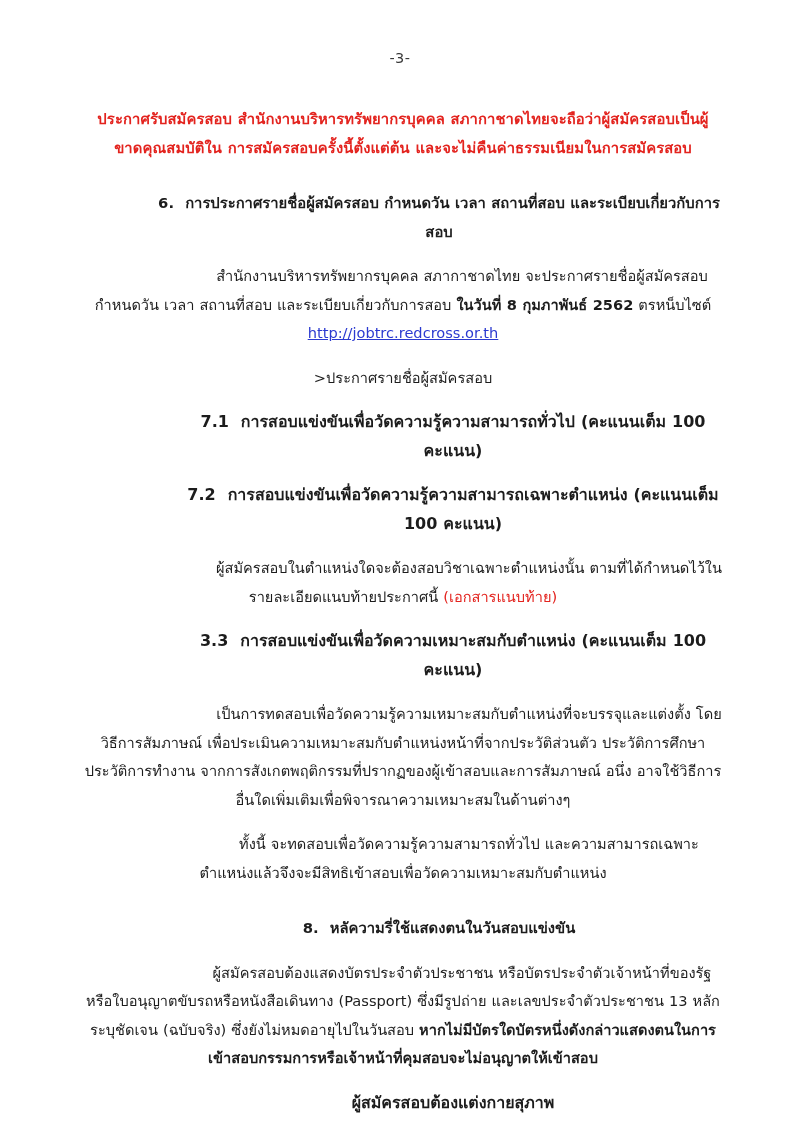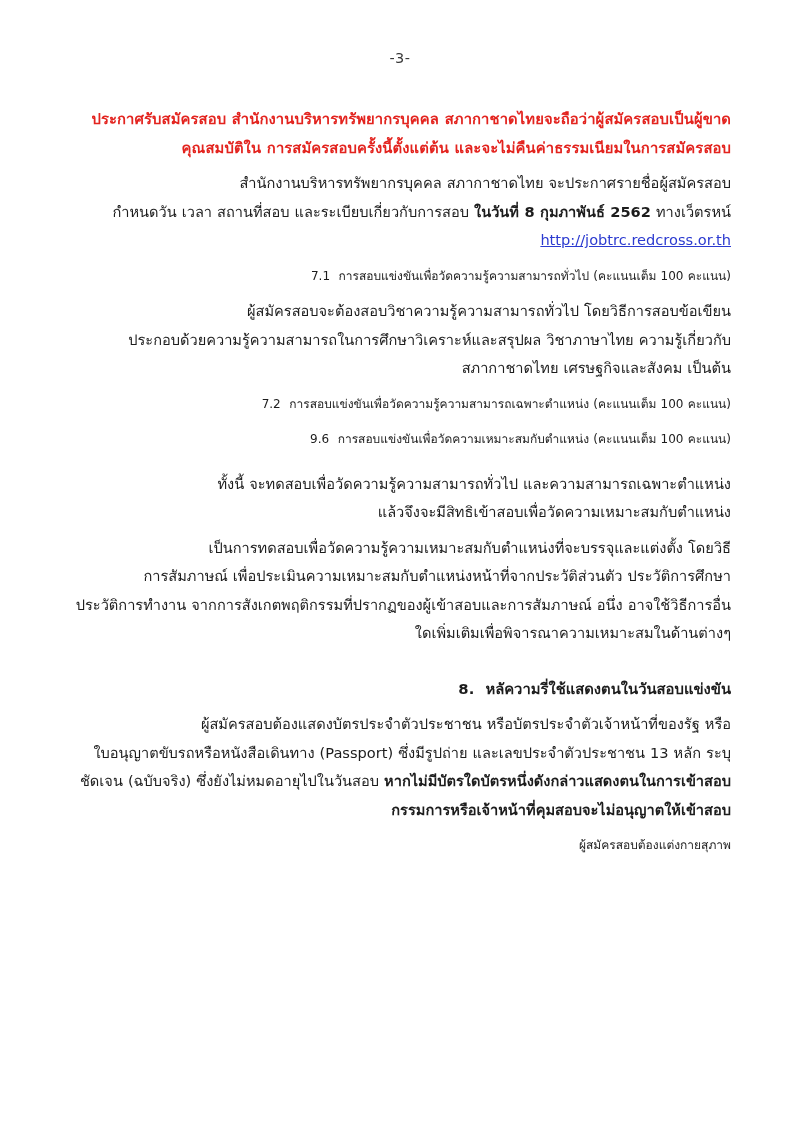--- a/index.html
+++ b/index.html
@@ -33,45 +33,45 @@
     padding-top: 50px;
     letter-spacing: 0.5px;
   }
 
   .body-area {
     padding: 0 62px 0 68px;
   }
 
   
   p {
-    margin: 7px;
+    margin: 16px;
     font-size: 14.6px;
     line-height: 28.5px;
-    text-align: right;
+    text-align: center;
     word-spacing: 0.4px;
   }
 
   .red-notice {
     color: #e3231e;
     font-weight: bold;
     font-size: 14.8px;
     line-height: 29px;
     margin-top: 38px;
     letter-spacing: 0.1px;
   }
 
   .heading {
     font-weight: bold;
     font-size: 14.8px;
     line-height: 28.5px;
   }
 
   .sub-heading {
-    font-weight: normal;
-    font-size: 12px;
+    font-weight: bold;
+    font-size: 16px;
     line-height: 28.5px;
   }
 
   
   .ind-1 { padding-left: 72px; }   
   .ind-2 { padding-left: 100px; }  
   .ind-3 { text-indent: 118px; }   
   .ind-4 { text-indent: 132px; }
 
   .sp-before-lg { margin-top: 27px; }
@@ -95,39 +95,45 @@
 
   <div class="page-number">-3-</div>
 
   <div class="body-area">
 
     <p class="red-notice">
       <span>ประกาศรับสมัครสอบ สำนักงานบริหารทรัพยากรบุคคล สภากาชาดไทยจะถือว่าผู้สมัครสอบเป็นผู้ขาดคุณสมบัติใน</span>
       <span>การสมัครสอบครั้งนี้ตั้งแต่ต้น และจะไม่คืนค่าธรรมเนียมในการสมัครสอบ</span>
     </p>
 
+    <p class="heading ind-1 sp-before-lg">
+      <span>6.</span>&nbsp;&nbsp;<span>การประกาศรายชื่อผู้สมัครสอบ กำหนดวัน เวลา สถานที่สอบ และระเบียบเกี่ยวกับการสอบ</span>
+    </p>
     <p class="ind-3 sp-before-sm">
-      <span>สำนักงานบริหารทรัพยากรบุคคล สภากาชาดไทย จะประกาศรายชื่อผู้สมัครสอบ กำหนดวัน เวลา สถานที่สอบ และระเบียบเกี่ยวกับการสอบ </span><span class="bold">ในวันที่ 8 กุมภาพันธ์ 2562</span><span> ทางเว็ตรหน์ </span><a class="link nowrap" href="#">http://jobtrc.redcross.or.th</a>
+      <span>สำนักงานบริหารทรัพยากรบุคคล สภากาชาดไทย จะประกาศรายชื่อผู้สมัครสอบ กำหนดวัน เวลา สถานที่สอบ และระเบียบเกี่ยวกับการสอบ </span><span class="bold">ในวันที่ 8 กุมภาพันธ์ 2562</span><span> ตรหน็บไซต์ </span><a class="link nowrap" href="#">http://jobtrc.redcross.or.th</a>
     </p>
+    <p>&gt;ประกาศรายชื่อผู้สมัครสอบ</p>
 
 
     <p class="sub-heading ind-2 sp-before-sm">
       <span>7.1</span>&nbsp;&nbsp;<span>การสอบแข่งขันเพื่อวัดความรู้ความสามารถทั่วไป  (คะแนนเต็ม 100 คะแนน)</span>
     </p>
-    <p class="ind-4 sp-before-sm">ผู้สมัครสอบจะต้องสอบวิชาความรู้ความสามารถทั่วไป โดยวิธีการสอบข้อเขียน ประกอบด้วยความรู้ความสามารถในการศึกษาวิเคราะห์และสรุปผล วิชาภาษาไทย ความรู้เกี่ยวกับสภากาชาดไทย เศรษฐกิจและสังคม เป็นต้น</p>
 
     <p class="sub-heading ind-2 sp-before-sm">
       <span>7.2</span>&nbsp;&nbsp;<span>การสอบแข่งขันเพื่อวัดความรู้ความสามารถเฉพาะตำแหน่ง (คะแนนเต็ม 100 คะแนน)</span>
     </p>
+    <p class="ind-4 sp-before-sm">
+      <span>ผู้สมัครสอบในตำแหน่งใดจะต้องสอบวิชาเฉพาะตำแหน่งนั้น ตามที่ได้กำหนดไว้ในรายละเอียดแนบท้ายประกาศนี้ </span><span class="red">(เอกสารแนบท้าย)</span>
+    </p>
 
     <p class="sub-heading ind-2 sp-before-sm">
-      <span>9.6</span>&nbsp;&nbsp;<span>การสอบแข่งขันเพื่อวัดความเหมาะสมกับตำแหน่ง (คะแนนเต็ม 100 คะแนน)</span>
+      <span>3.3</span>&nbsp;&nbsp;<span>การสอบแข่งขันเพื่อวัดความเหมาะสมกับตำแหน่ง (คะแนนเต็ม 100 คะแนน)</span>
     </p>
+    <p class="ind-4 sp-before-sm">เป็นการทดสอบเพื่อวัดความรู้ความเหมาะสมกับตำแหน่งที่จะบรรจุและแต่งตั้ง โดยวิธีการสัมภาษณ์ เพื่อประเมินความเหมาะสมกับตำแหน่งหน้าที่จากประวัติส่วนตัว ประวัติการศึกษา ประวัติการทำงาน จากการสังเกตพฤติกรรมที่ปรากฏของผู้เข้าสอบและการสัมภาษณ์  อนึ่ง อาจใช้วิธีการอื่นใดเพิ่มเติมเพื่อพิจารณาความเหมาะสมในด้านต่างๆ</p>
     <p class="ind-4 sp-before-md">ทั้งนี้ จะทดสอบเพื่อวัดความรู้ความสามารถทั่วไป และความสามารถเฉพาะตำแหน่งแล้วจึงจะมีสิทธิเข้าสอบเพื่อวัดความเหมาะสมกับตำแหน่ง</p>
-    <p class="ind-4 sp-before-sm">เป็นการทดสอบเพื่อวัดความรู้ความเหมาะสมกับตำแหน่งที่จะบรรจุและแต่งตั้ง โดยวิธีการสัมภาษณ์ เพื่อประเมินความเหมาะสมกับตำแหน่งหน้าที่จากประวัติส่วนตัว ประวัติการศึกษา ประวัติการทำงาน จากการสังเกตพฤติกรรมที่ปรากฏของผู้เข้าสอบและการสัมภาษณ์  อนึ่ง อาจใช้วิธีการอื่นใดเพิ่มเติมเพื่อพิจารณาความเหมาะสมในด้านต่างๆ</p>
 
     <p class="heading ind-1 sp-before-lg">
       <span>8.</span>&nbsp;&nbsp;<span>หลัความรี่ใช้แสดงตนในวันสอบแข่งขัน</span>
     </p>
     <p class="ind-3 sp-before-sm">
       <span>ผู้สมัครสอบต้องแสดงบัตรประจำตัวประชาชน หรือบัตรประจำตัวเจ้าหน้าที่ของรัฐ หรือใบอนุญาตขับรถหรือหนังสือเดินทาง (Passport) ซึ่งมีรูปถ่าย และเลขประจำตัวประชาชน 13 หลัก ระบุชัดเจน (ฉบับจริง) ซึ่งยังไม่หมดอายุไปในวันสอบ </span><span class="bold">หากไม่มีบัตรใดบัตรหนึ่งดังกล่าวแสดงตนในการเข้าสอบกรรมการหรือเจ้าหน้าที่คุมสอบจะไม่อนุญาตให้เข้าสอบ</span>
     </p>
 
     <p class="sub-heading ind-2 sp-before-sm">ผู้สมัครสอบต้องแต่งกายสุภาพ</p>
 

